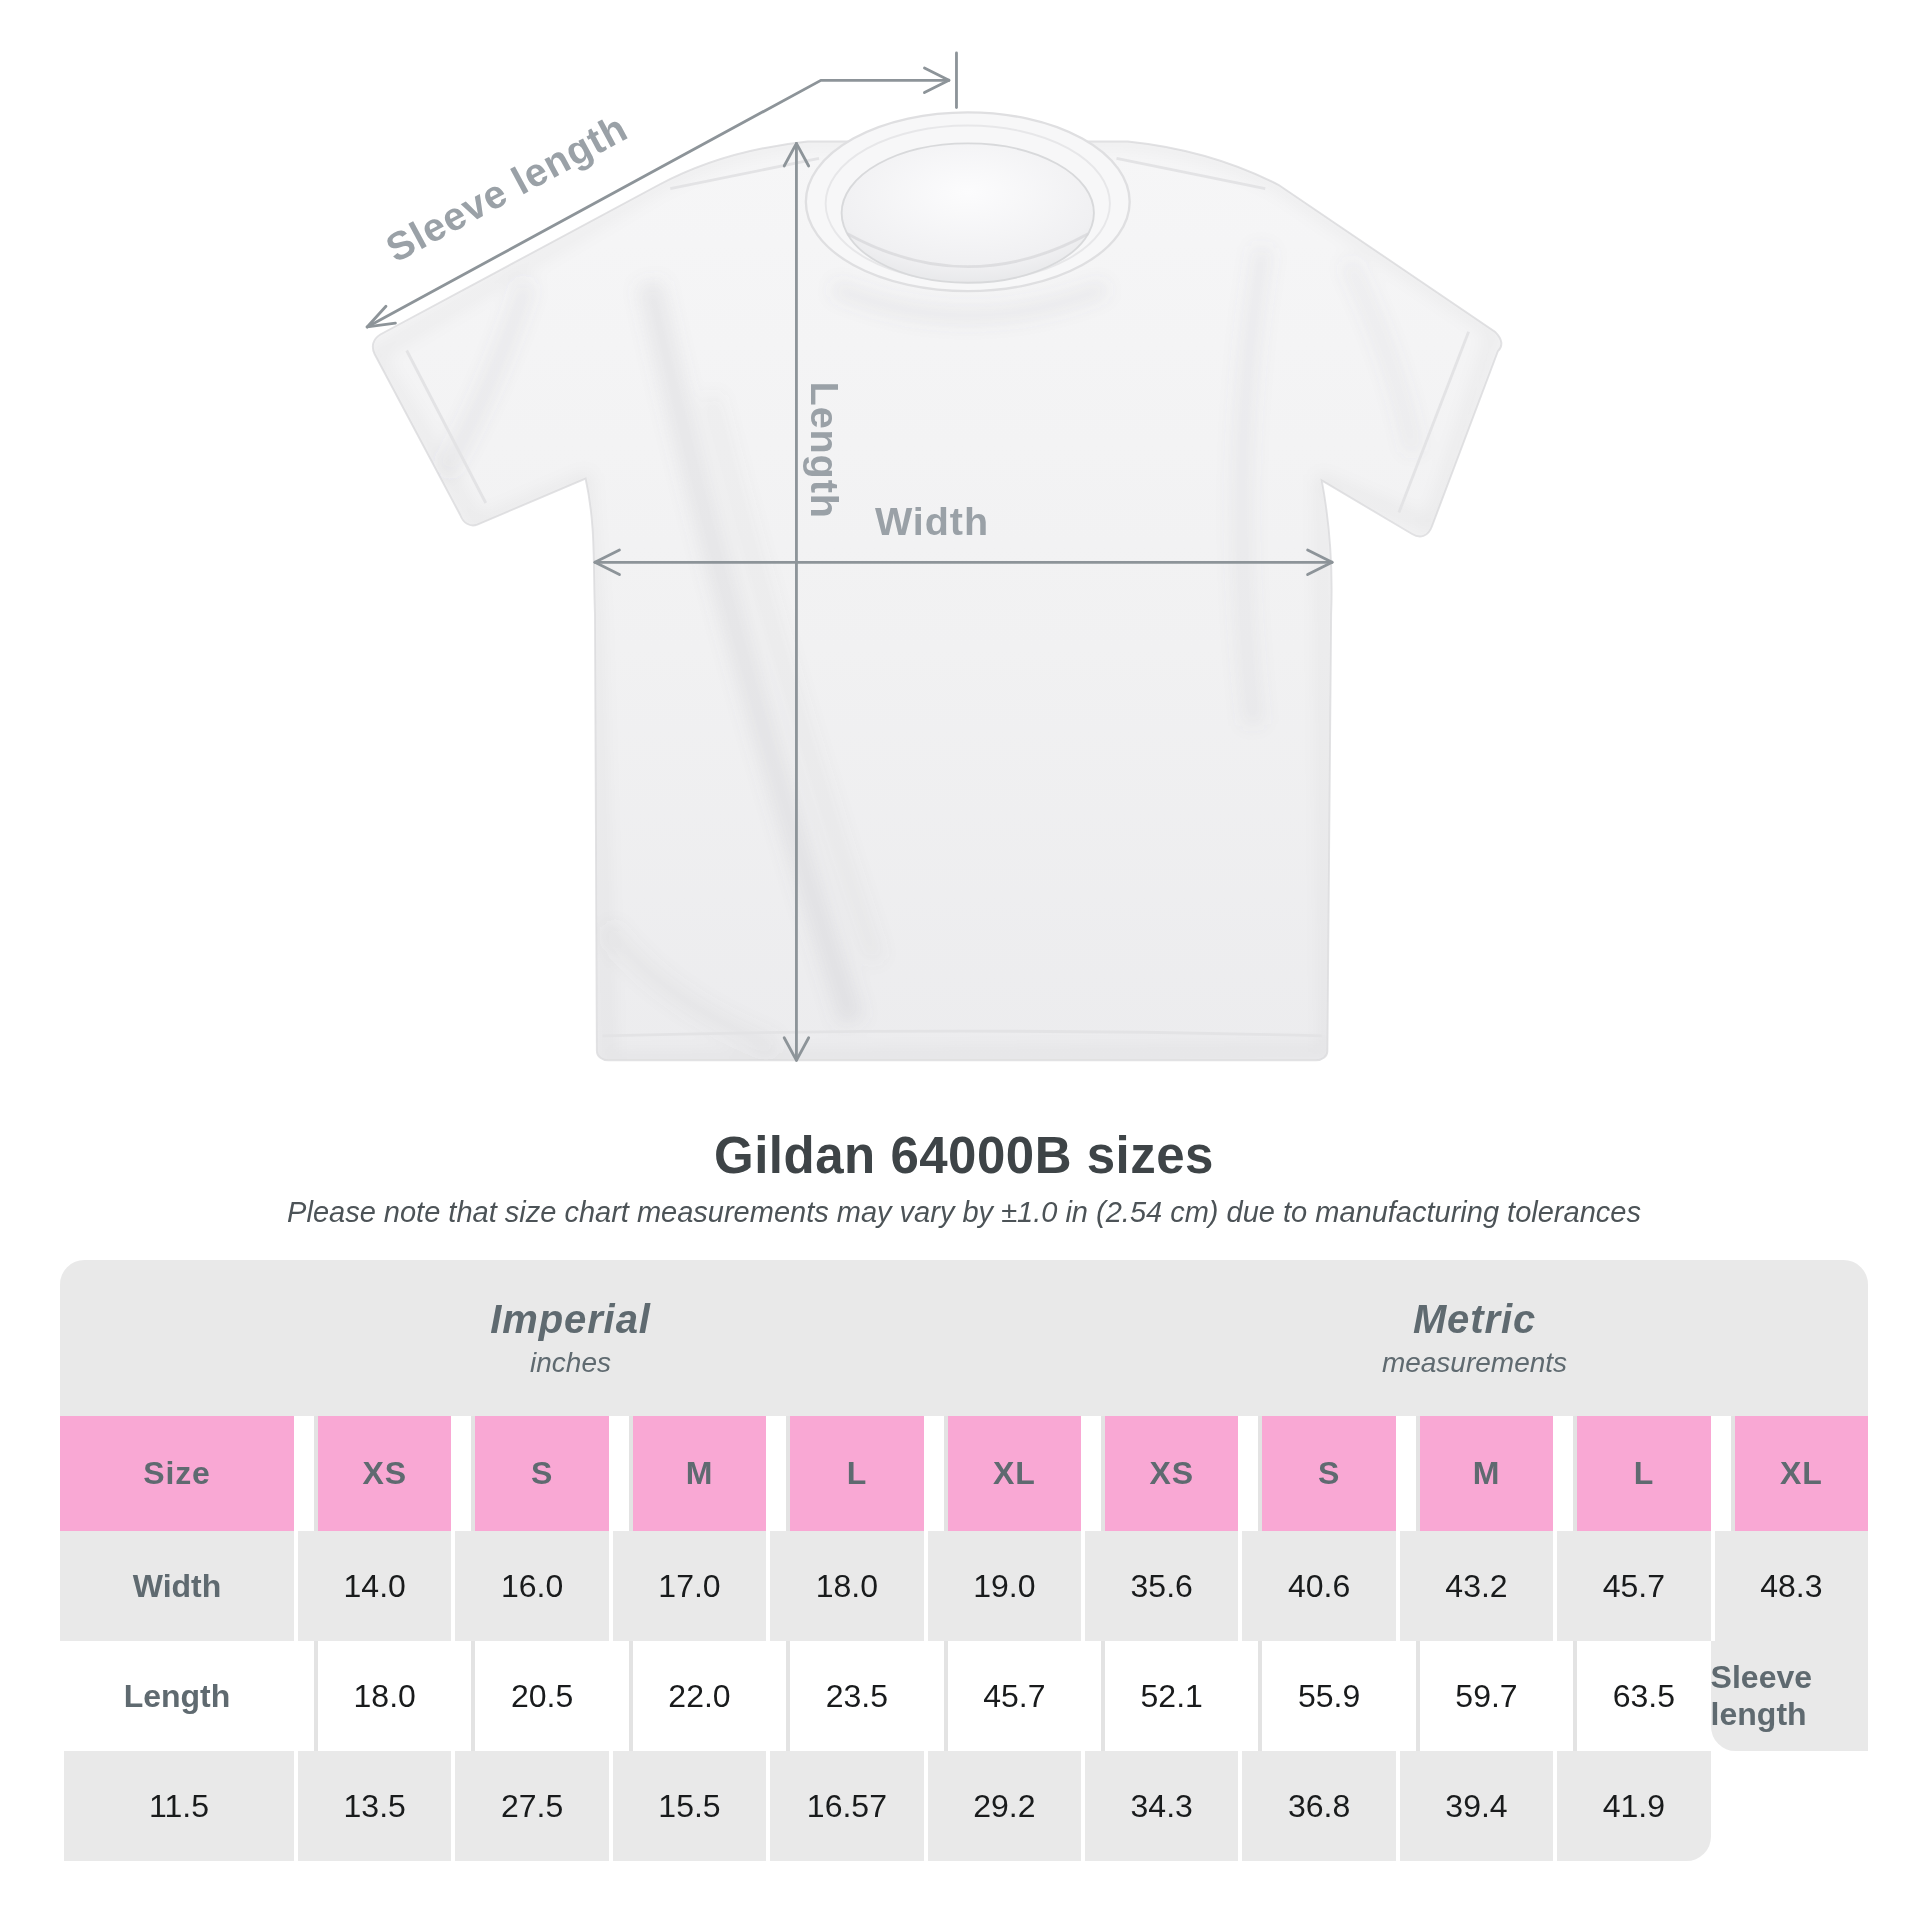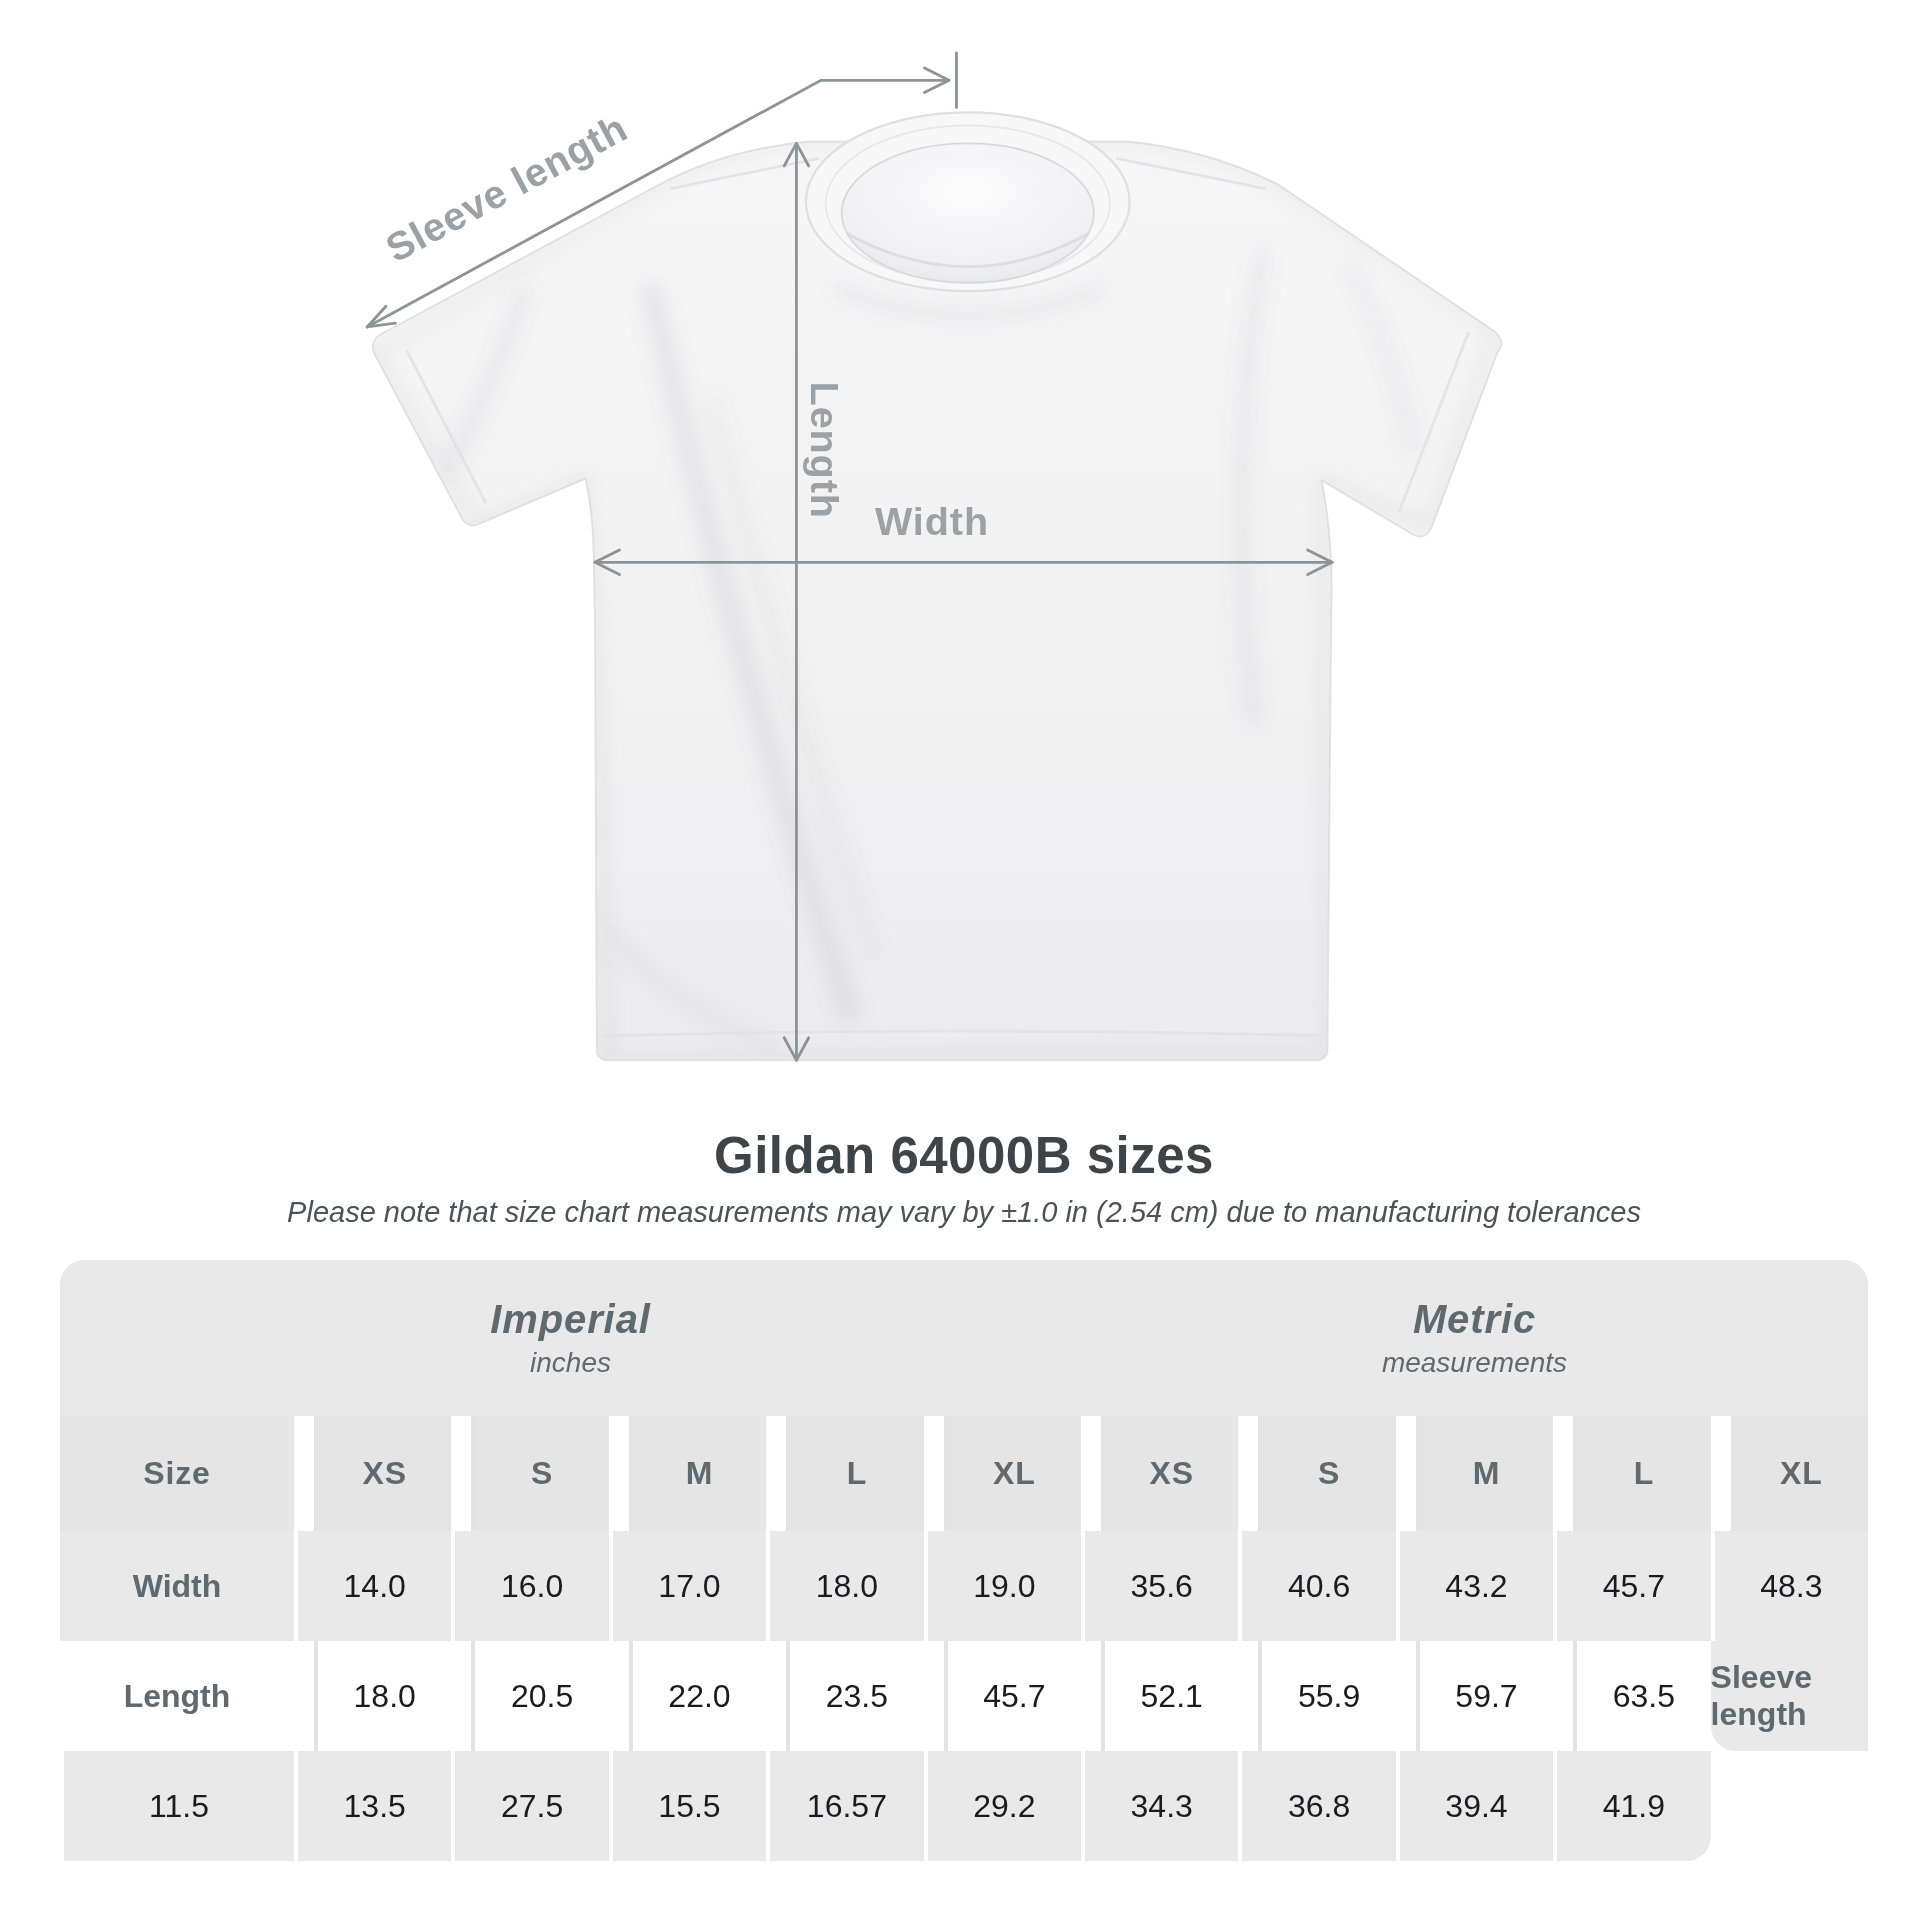--- a/index.html
+++ b/index.html
@@ -25,21 +25,21 @@
 
   .page-title{position:absolute;left:0;top:1126px;width:1928px;text-align:center;
     font-size:51px;font-weight:bold;color:var(--title-text);letter-spacing:0.5px;}
   .page-subtitle{position:absolute;left:0;top:1196px;width:1928px;text-align:center;
     font-size:29px;font-style:italic;color:var(--subtitle-text);}
 
   .size-table{position:absolute;left:60px;top:1260px;width:1808px;
     display:grid;grid-template-columns:234px repeat(10,1fr);}
   .cell{display:flex;flex-direction:column;align-items:center;justify-content:center;}
   .r-band{height:156px;background:var(--table-band);}
-  .r-size{height:115px;background:#e5e5e5;}
+  .r-size{height:115px;background:#f9a8d4;}
   .r-data{height:110px;}
   .row-gray{background:var(--table-band);}
   .row-white{background:#ffffff;}
   .band-left{grid-column:1/7;border-radius:24.5px 0 0 0;}
   .band-right{grid-column:7/12;border-radius:0 24.5px 0 0;}
   .group-title{font-size:40px;font-weight:bold;font-style:italic;color:var(--header-text);letter-spacing:0.9px;}
   .group-unit{font-size:28px;font-style:italic;color:var(--header-text);margin-top:5px;}
   .col-header{font-size:32px;font-weight:bold;color:var(--header-text);letter-spacing:0.9px;}
   .row-label{font-size:32px;font-weight:bold;color:var(--header-text);}
   .value{font-size:32px;color:var(--value-text);}

